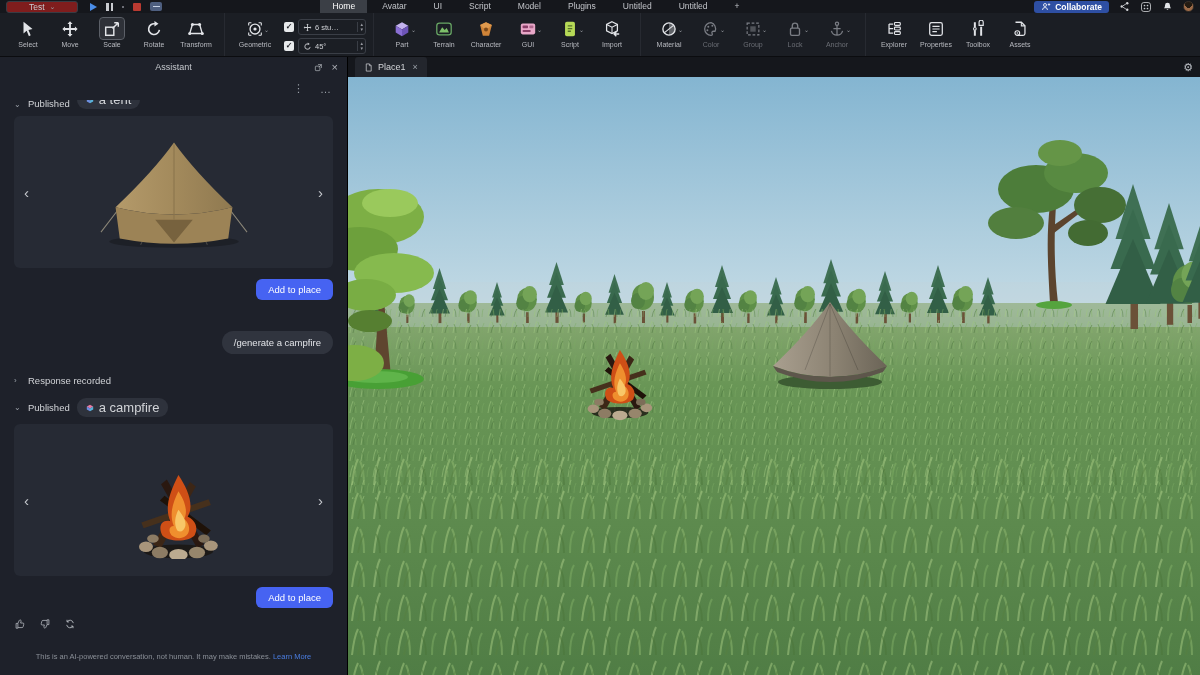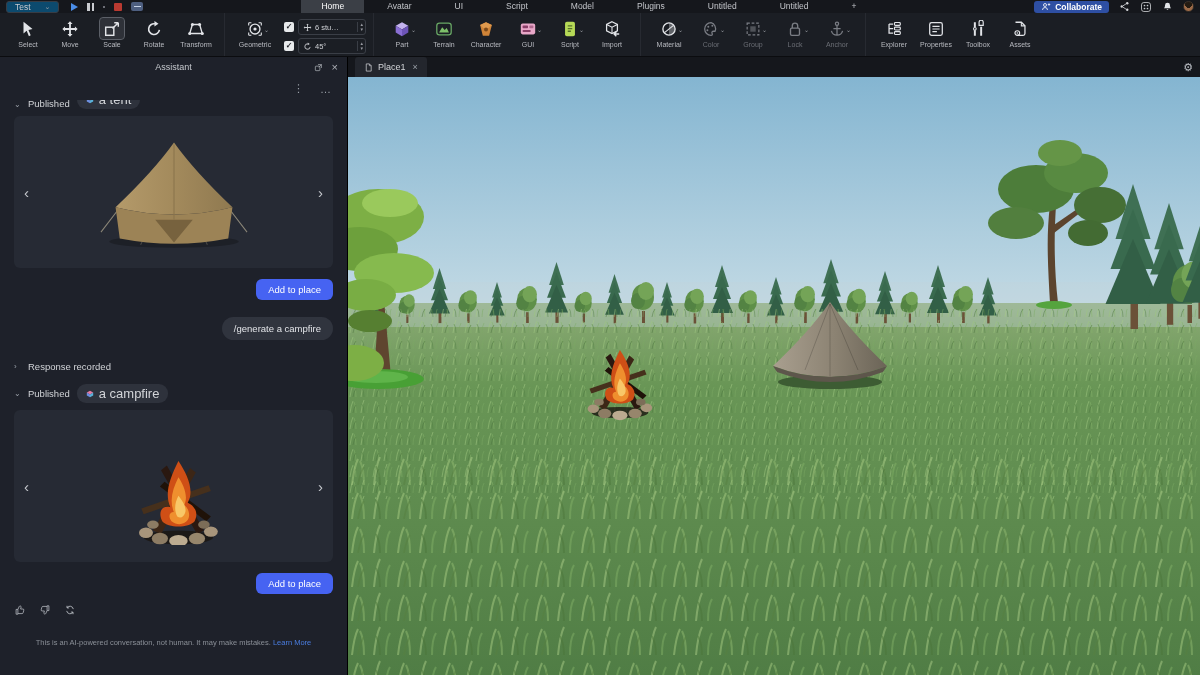--- a/index.html
+++ b/index.html
@@ -2,31 +2,31 @@
 <html><head>
 <meta charset="utf-8">
 <style>
   *{margin:0;padding:0;box-sizing:border-box}
   html,body{width:1200px;height:675px;overflow:hidden;background:#15171c;
     font-family:"Liberation Sans",sans-serif;color:#d8dadf;-webkit-font-smoothing:antialiased}
   #app{width:1200px;height:675px;display:flex;flex-direction:column}
 
   
   #titlebar{height:13px;display:flex;align-items:center;background:#15171c;padding:0 6px;font-size:8.5px;color:#c9cbd0;flex:0 0 auto}
-  .test-dd{display:flex;align-items:center;gap:14px;background:#0c4a6e;border:1px solid #383c44;border-radius:3px;padding:0 8px;height:12px}
+  .test-dd{display:flex;align-items:center;gap:5px;background:#7f1d1d;border:1px solid #383c44;border-radius:3px;padding:0 22px;height:12px}
   .runbtns{display:flex;align-items:center;gap:9px;margin-left:12px}
   .play-tri{width:0;height:0;border-left:7px solid #4a8de8;border-top:4.5px solid transparent;border-bottom:4.5px solid transparent}
   .pause-bars{display:flex;gap:2px}
   .pause-bars i{width:2.5px;height:8px;background:#c9cbd0;display:block}
   .mini-dot{width:2px;height:2px;border-radius:50%;background:#8a8d94}
   .stop-sq{width:8px;height:8px;background:#b93a31;border-radius:1px}
   .step-chip{width:12px;height:9px;background:#4e5f80;border-radius:2px;display:flex;align-items:center;justify-content:center}
   .step-chip i{width:7px;height:1.5px;background:#c6d2e6;display:block}
   .menu-tabs{display:flex;align-items:center;height:13px;margin-left:158px;gap:3px}
-  .mtab{padding:0 20px;height:14px;line-height:13px;border-radius:0;color:#c2c4c9;white-space:nowrap;cursor:default}
+  .mtab{padding:0 12px;height:14px;line-height:13px;border-radius:0;color:#c2c4c9;white-space:nowrap;cursor:default}
   .mtab.active{background:#3b3f46;color:#fff}
   .tb-right{margin-left:auto;display:flex;align-items:flex-start;gap:10px}
   .collab{display:flex;align-items:center;gap:4px;background:#2e4fa3;color:#fff;border-radius:3px;height:12px;padding:0 7px;font-weight:bold}
   .tbicon{display:flex;align-items:center;justify-content:center}
   .avatar{width:11px;height:11px;border-radius:50%;background:radial-gradient(circle at 50% 30%,#241b12 0 42%,#9c6a48 43% 100%);border:1px solid #3a3028}
 
   
   #ribbon{height:44px;background:#1b1e24;display:flex;align-items:stretch;border-bottom:1px solid #0b0c0f;flex:0 0 auto}
   .rgroup{display:flex;padding:2px 7px 0;border-right:1px solid #272a31}
   .ritem{width:42px;display:flex;flex-direction:column;align-items:center;gap:2px;padding-top:3px;position:relative}
@@ -56,21 +56,21 @@
   .as-toolbar{height:23px;display:flex;justify-content:flex-end;align-items:center;gap:16px;padding-right:16px;color:#9aa0a8;font-size:11px;flex:0 0 auto}
   .as-scroll{flex:1;overflow:hidden;padding:0 14px;display:flex;flex-direction:column;min-height:0}
   .pubrow{display:flex;align-items:center;gap:7px;font-size:9.5px;color:#d2d4d8}
   .pubrow .chev{color:#9aa0a8;font-size:8px;width:7px}
   .badge{display:flex;align-items:center;gap:5px;background:#2e323c;border-radius:9px;padding:2px 9px;font-size:13px;color:#d2d4d8}
   .clip-top{margin-top:-4px;height:13px;overflow:hidden;align-items:flex-end}
   .card{background:#262a34;border-radius:6px;height:152px;position:relative;display:flex;align-items:center;justify-content:center;margin-top:7px;flex:0 0 auto}
   .carbtn{position:absolute;top:50%;transform:translateY(-50%);font-size:15px;color:#c5c8cd;cursor:default}
   .carbtn.l{left:10px}.carbtn.r{right:10px}
   .addbtn{align-self:flex-end;background:#4663f2;color:#fff;font-size:9.5px;border-radius:6px;padding:5px 12px;margin-top:11px;flex:0 0 auto}
-  .bubble{align-self:flex-end;background:#30343e;color:#e2e4e8;font-size:9.5px;border-radius:13px;padding:6px 12px;margin-top:17px;flex:0 0 auto}
+  .bubble{align-self:flex-end;background:#30343e;color:#e2e4e8;font-size:9.5px;border-radius:13px;padding:6px 12px;margin-top:31px;flex:0 0 auto}
   .simplerow{display:flex;align-items:center;gap:7px;font-size:9.5px;color:#d2d4d8;flex:0 0 auto}
   .fb{display:flex;gap:13px;margin-top:10px;color:#b8bcc2;flex:0 0 auto}
   .composer{margin-top:7px;display:flex;align-items:center;gap:7px;border:1px solid #42464e;background:#22252d;border-radius:15px;height:27px;padding:0 5px 0 12px;flex:0 0 auto}
   .composer input{flex:1;background:transparent;border:none;outline:none;color:#e8eaec;font-size:9.5px;font-family:"Liberation Sans",sans-serif;min-width:0}
   .sendbtn{width:18px;height:18px;border-radius:50%;background:#3e66e8;color:#fff;display:flex;align-items:center;justify-content:center;font-size:10px;flex:0 0 auto}
   .disclaimer{font-size:7.5px;color:#8a8f97;text-align:center;margin-top:22px;flex:0 0 auto;white-space:nowrap}
   .disclaimer .lm{color:#4a7de0}
 
   
   #viewport{flex:1;display:flex;flex-direction:column;min-width:0}

